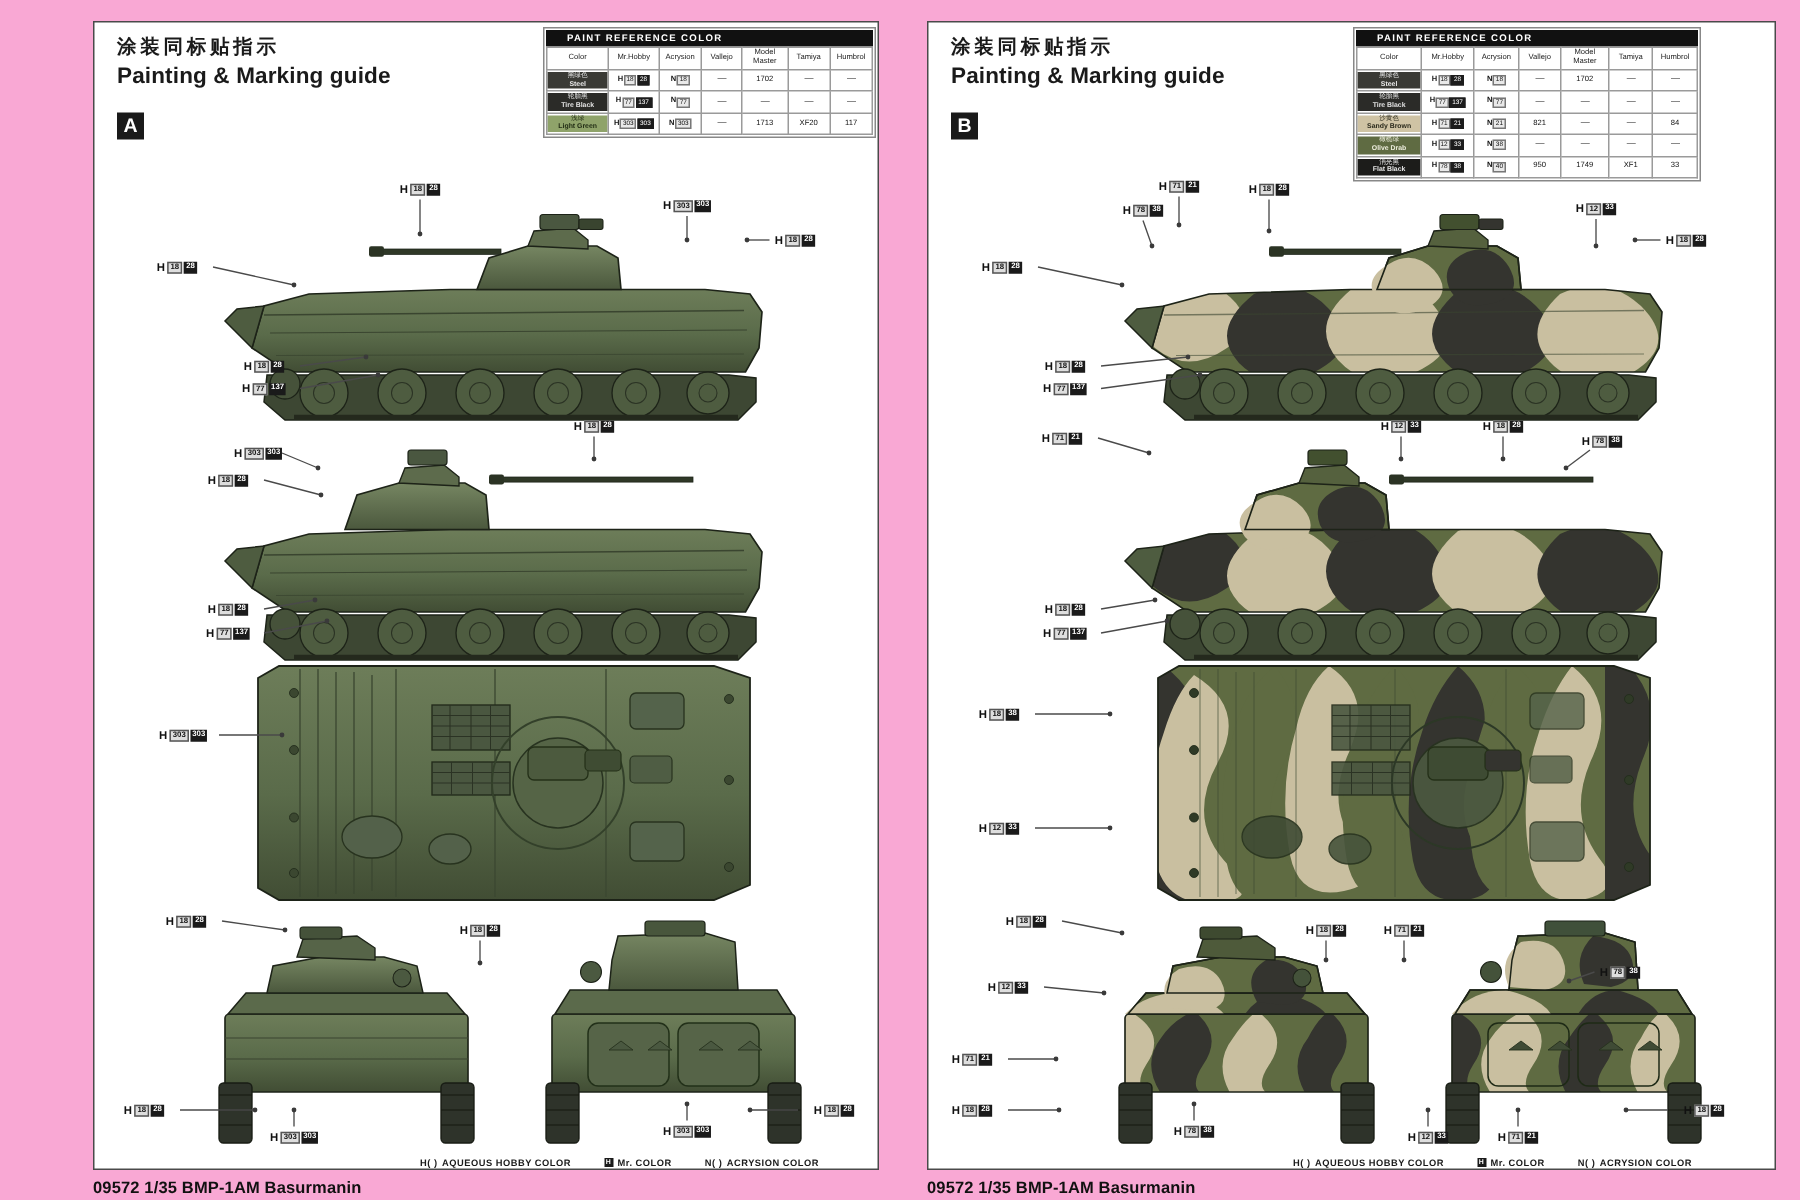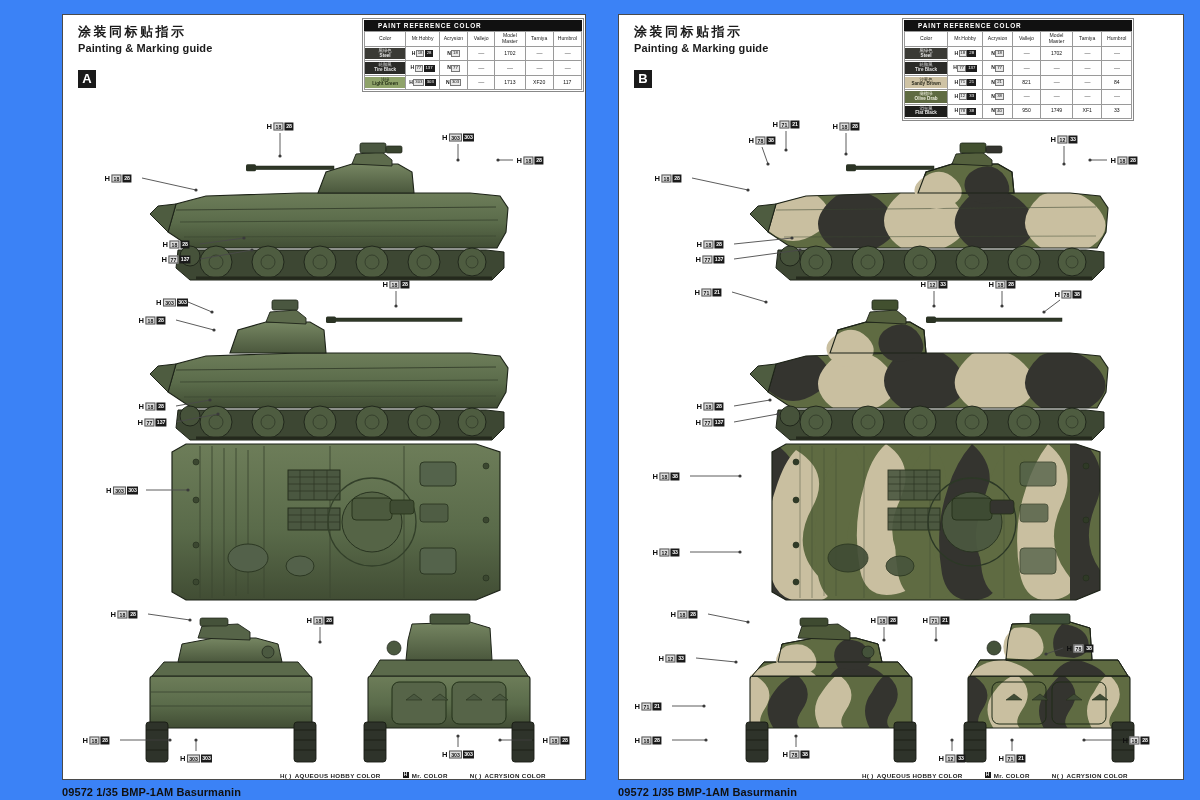--- a/index.html
+++ b/index.html
@@ -7,21 +7,21 @@
   html, body {
     margin: 0; padding: 0;
     width: 1200px; height: 800px;
     background: #ffffff;
     font-family: "Liberation Sans", sans-serif;
     overflow: hidden;
   }
   #sheet {
     position: relative;
     width: 1200px; height: 800px;
-    background: #3b82f6;
+    background: #f9a8d4;
     display: flex;
     gap: 0px;
   }
   .panel {
     position: relative;
     width: 600px; height: 800px;
     padding: 12px 16px 0 16px;
   }
   .panel-frame {
     position: absolute;
@@ -34,21 +34,21 @@
 
   
   .hdr { position: absolute; left: 78px; top: 24px; z-index: 5; }
   .panel.right .hdr { left: 34px; }
   .hdr-cn {
     font-size: 13px; font-weight: bold; color: #1a1a1a;
     letter-spacing: 2.5px; line-height: 1.25;
     font-family: "DejaVu Sans", sans-serif;
   }
   .hdr-en {
-    font-size: 11px; font-weight: bold; color: #1a1a1a;
+    font-size: 15px; font-weight: bold; color: #1a1a1a;
     line-height: 1.3; margin-top: 1px; letter-spacing: .1px;
   }
   .variant-badge {
     margin-top: 14px;
     width: 18px; height: 18px;
     background: #1a1a1a; color: #fff;
     font-size: 13px; font-weight: bold;
     display: flex; align-items: center; justify-content: center;
     line-height: 1;
   }

